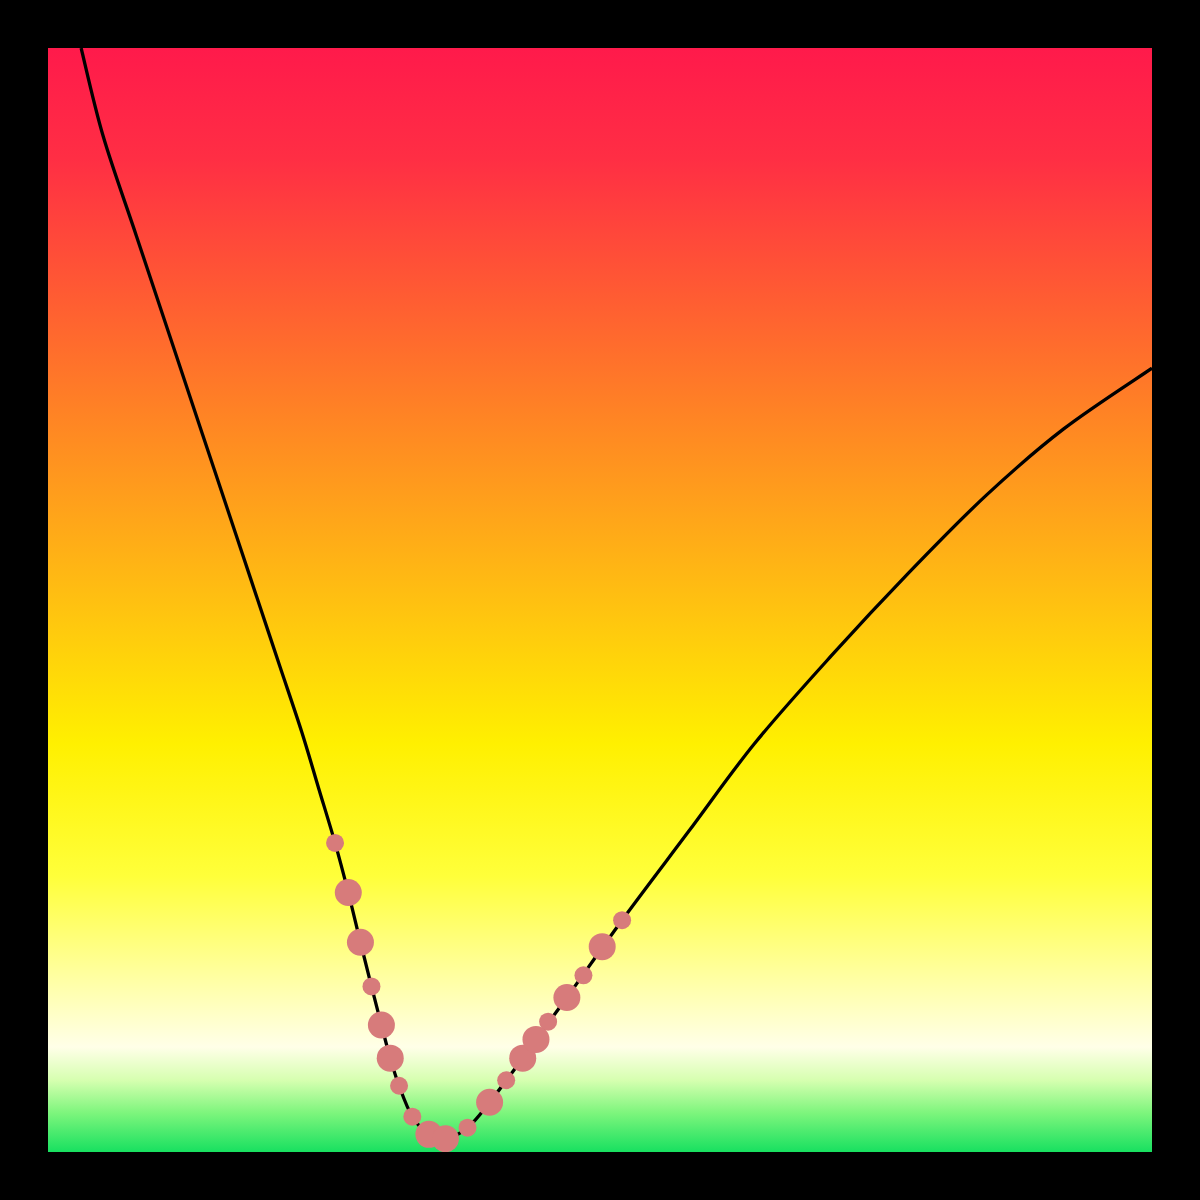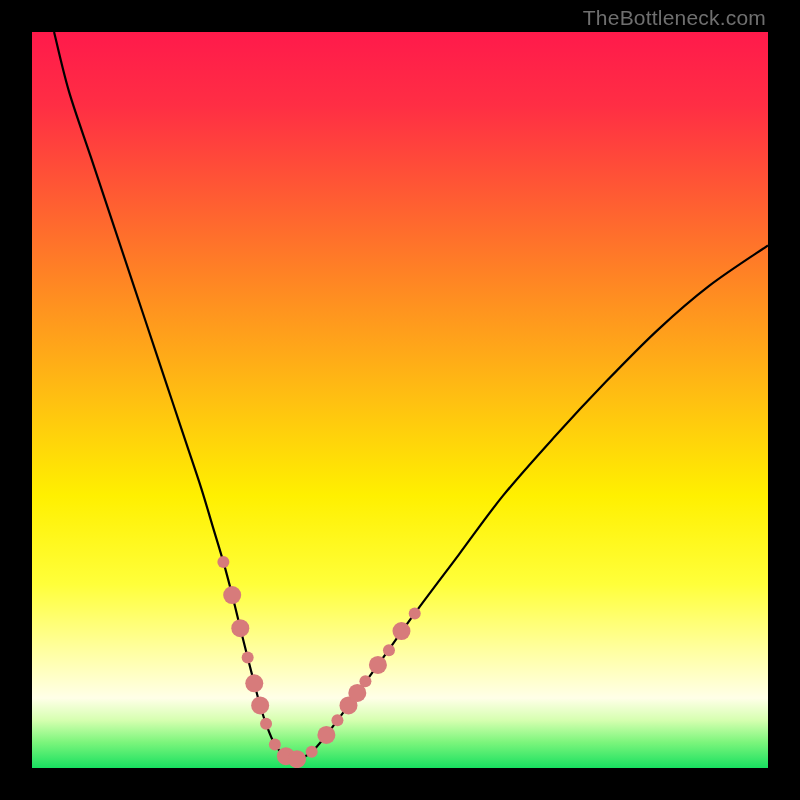--- a/index.html
+++ b/index.html
@@ -46,21 +46,20 @@
     top: 0; left: 0;
     width: 100%;
     height: 100%;
   }
 </style>
 </head>
 <body>
 
 <div class="frame">
 
-  <div class="watermark">TheBottleneck.com</div>
 
   <div class="plot-area">
     <svg class="gradient-bg" viewBox="0 0 736 736" preserveAspectRatio="none">
       <defs>
         <linearGradient id="bg-grad" x1="0" y1="0" x2="0" y2="1">
             <stop offset="0%" stop-color="#ff1a4b"></stop>
             <stop offset="10%" stop-color="#ff2e44"></stop>
             <stop offset="22%" stop-color="#ff5a33"></stop>
             <stop offset="35%" stop-color="#ff8a22"></stop>
             <stop offset="50%" stop-color="#ffc011"></stop>

